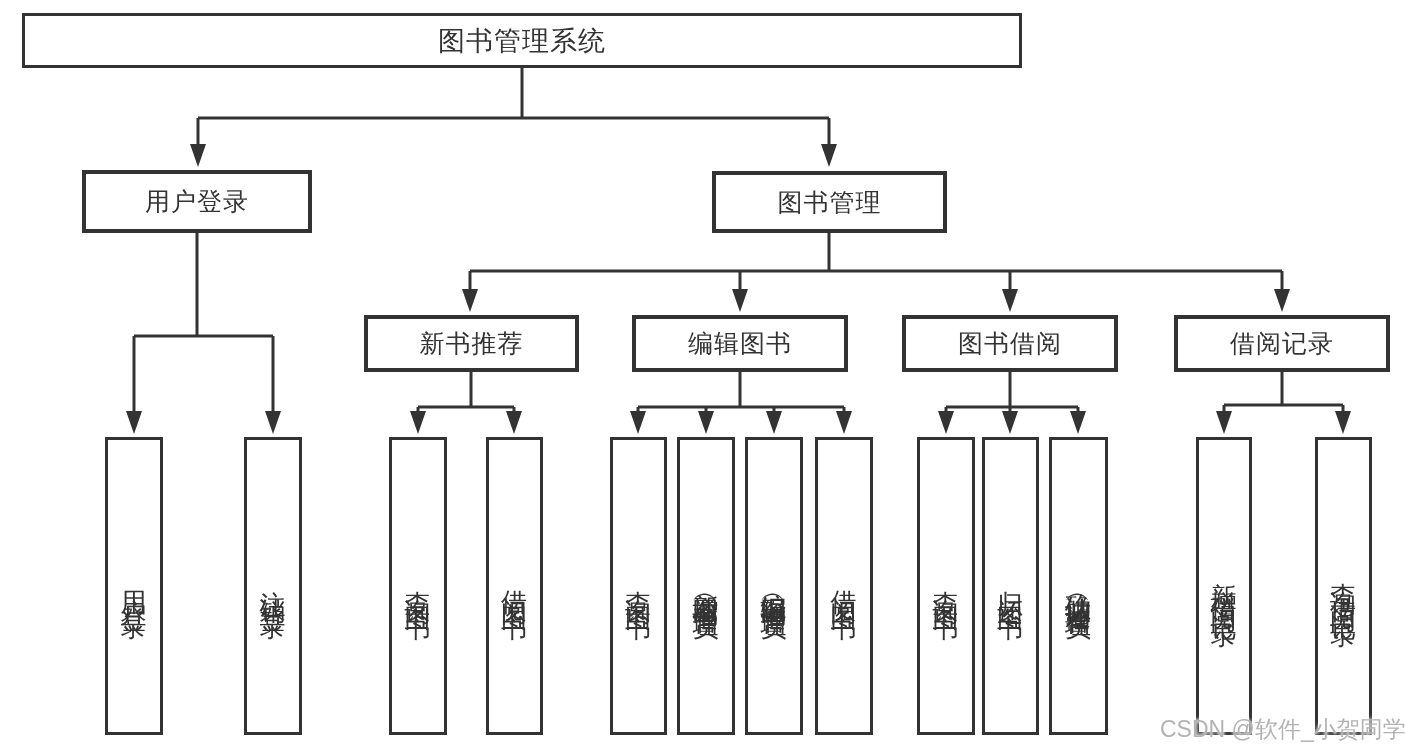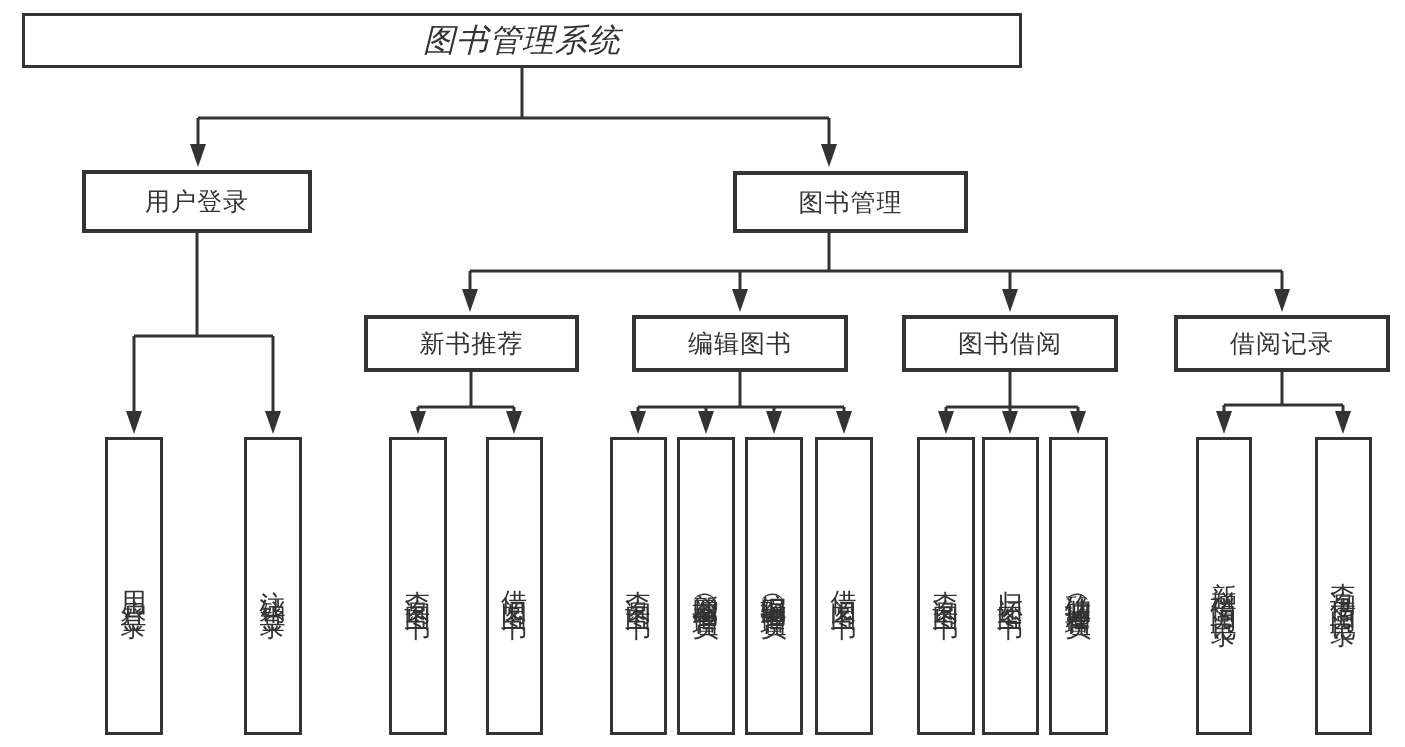--- a/index.html
+++ b/index.html
@@ -39,38 +39,38 @@
     position: absolute;
     background: var(--background);
     border: 3px solid var(--line);
     display: flex;
     align-items: center;
     justify-content: center;
     color: var(--text);
   }
   .lvl { border-width: 4px; }
 
-  .root-label { font-size: 32px; letter-spacing: 1px; font-style: italic; }
+  .root-label { font-size: 27px; letter-spacing: 1px; }
   .h-label   { font-size: 25px; letter-spacing: 1px; }
 
   .leaf { top: 437px; height: 298px; width: 58px; border-width: 3px; }
   .v-label {
     writing-mode: vertical-rl;
     text-orientation: mixed;
     font-size: 26px;
     letter-spacing: 8px;
     line-height: 1;
     white-space: nowrap;
   }
   .v-label.long { letter-spacing: 3px; }
 
   
   #b-root { left: 22px;  top: 13px;  width: 1000px; height: 55px; }
   #b-user { left: 82px;  top: 170px; width: 230px;  height: 63px; }
-  #b-mgmt { left: 733px; top: 171px; width: 235px;  height: 62px; }
+  #b-mgmt { left: 712px; top: 171px; width: 235px;  height: 62px; }
   #b-nb   { left: 364px; top: 315px; width: 215px;  height: 57px; align-items: center; }
   #b-bb   { left: 632px; top: 315px; width: 216px;  height: 57px; }
   #b-cb   { left: 902px; top: 315px; width: 216px;  height: 57px; }
   #b-br   { left: 1174px;top: 315px; width: 216px;  height: 57px; }
 
   #l-ul  { left: 105px; }
   #l-lo  { left: 244px; }
   #l-nb1 { left: 389px; }
   #l-nb2 { left: 486px; width: 57px; }
   #l-bb1 { left: 610px; width: 57px; }
@@ -235,13 +235,14 @@
     <span class="v-label long">确认归还（管理员）</span>
   </div>
 
   <div class="box leaf" id="l-br1">
     <span class="v-label">新增借阅记录</span>
   </div>
   <div class="box leaf" id="l-br2">
     <span class="v-label">查询借阅记录</span>
   </div>
 
+  <div class="watermark">CSDN @软件_小贺同学</div>
 </div>
 
 </body></html>

